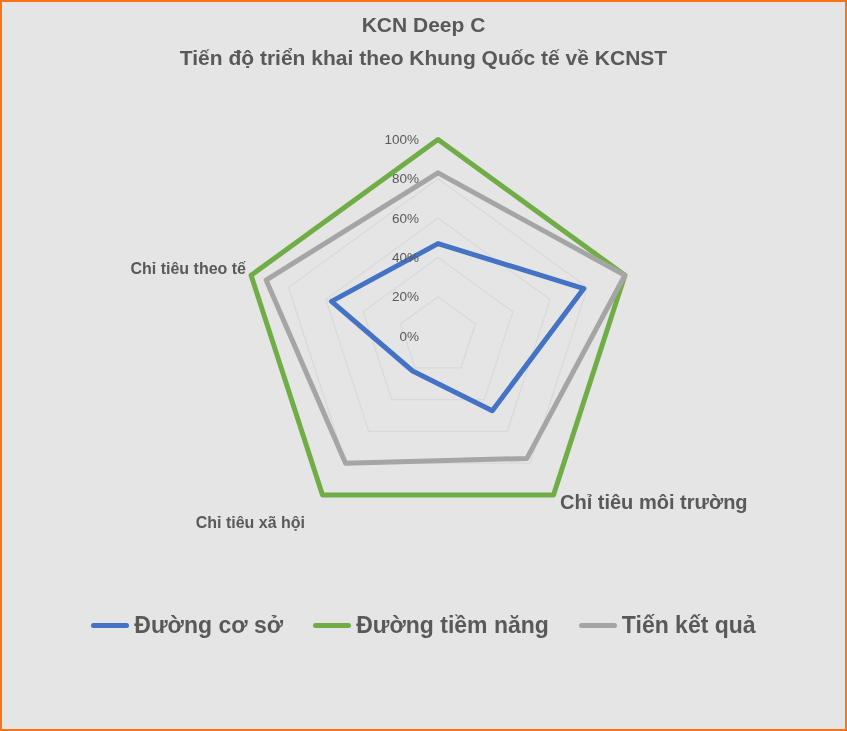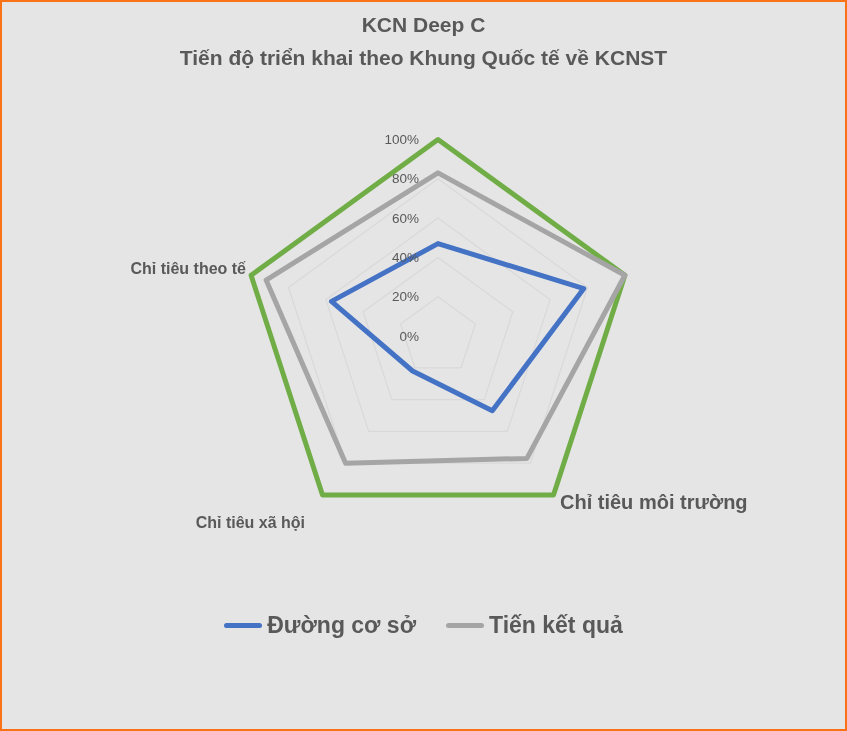--- a/index.html
+++ b/index.html
@@ -55,18 +55,22 @@
   <div class="cat cat-br">Chỉ tiêu môi trường</div>
   <div class="cat cat-bl">Chỉ tiêu xã hội</div>
   <div class="cat cat-left">Chỉ tiêu theo tế</div>
 
   <div class="legend">
     <div class="legend-item">
       <span class="swatch" style="background: rgb(68, 114, 196);"></span>
       <span class="legend-label">Đường cơ sở</span>
     </div>
     <div class="legend-item">
+      <span class="swatch" style="background: rgb(112, 173, 71);"></span>
+      <span class="legend-label">Đường tiềm năng</span>
+    </div>
+    <div class="legend-item">
       <span class="swatch" style="background: rgb(165, 165, 165);"></span>
       <span class="legend-label">Tiến kết quả</span>
     </div>
   </div>
 
 </div>
 
 </body></html>

